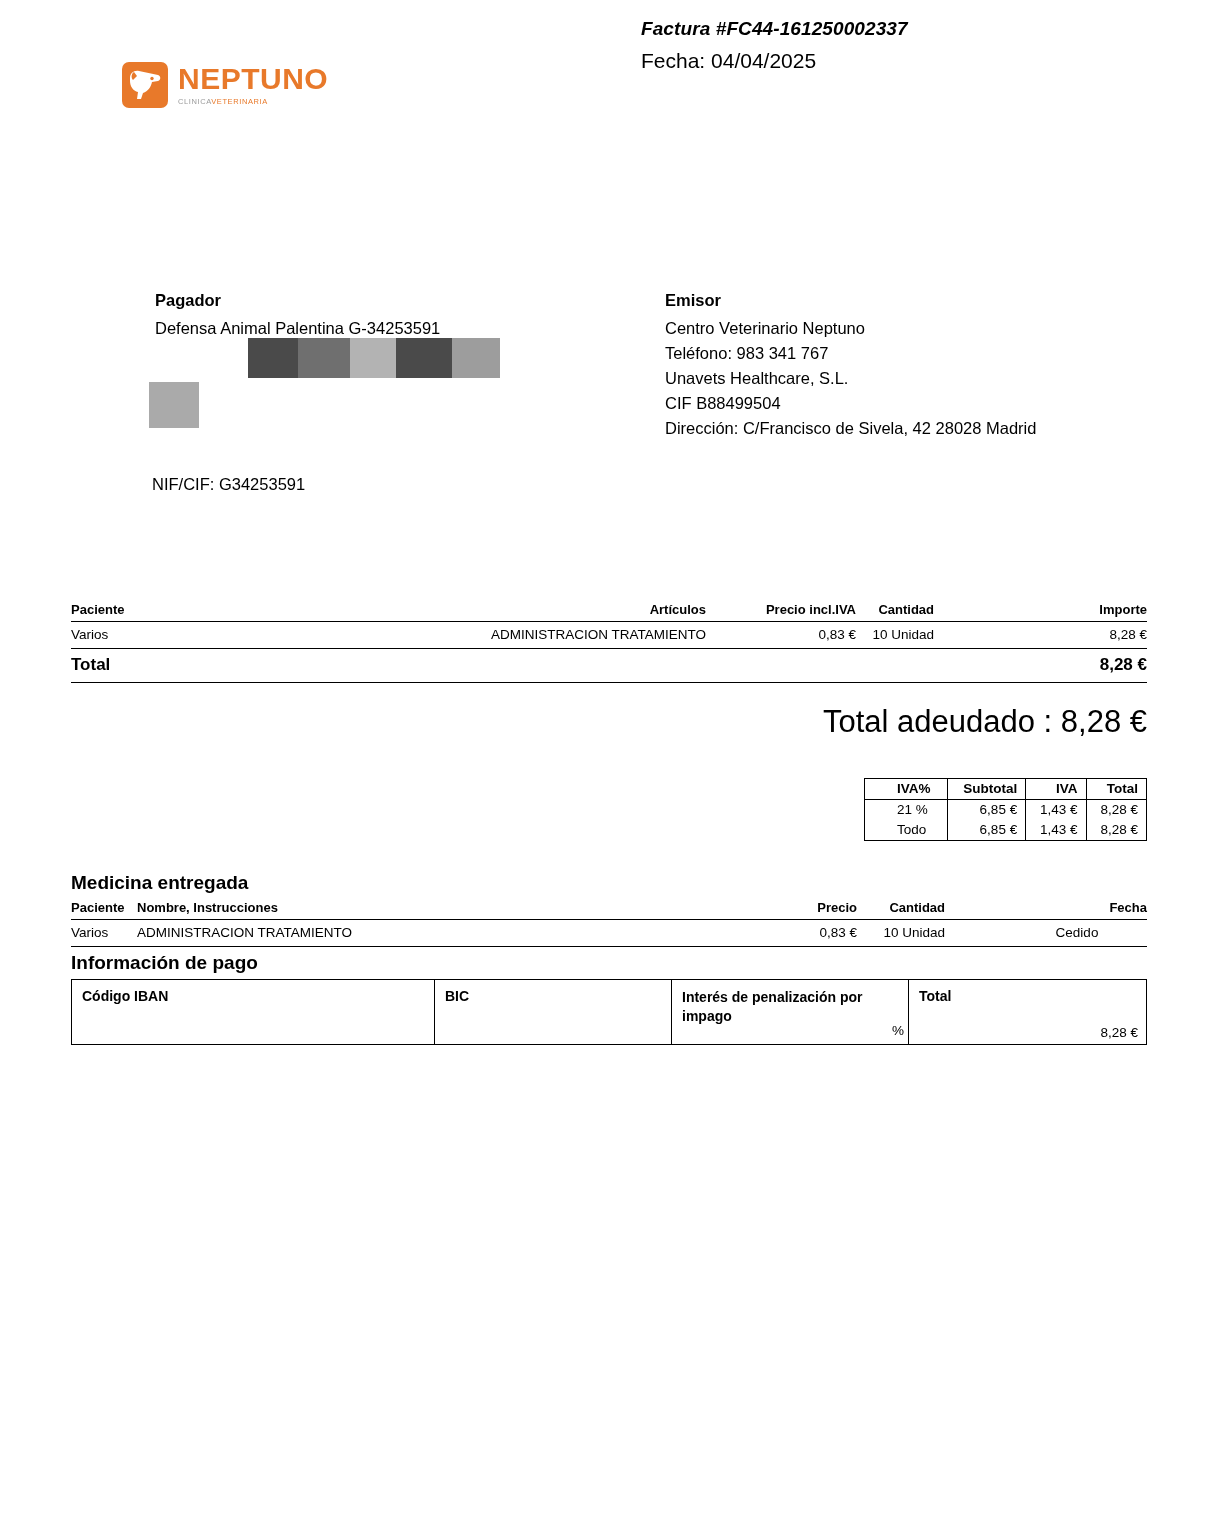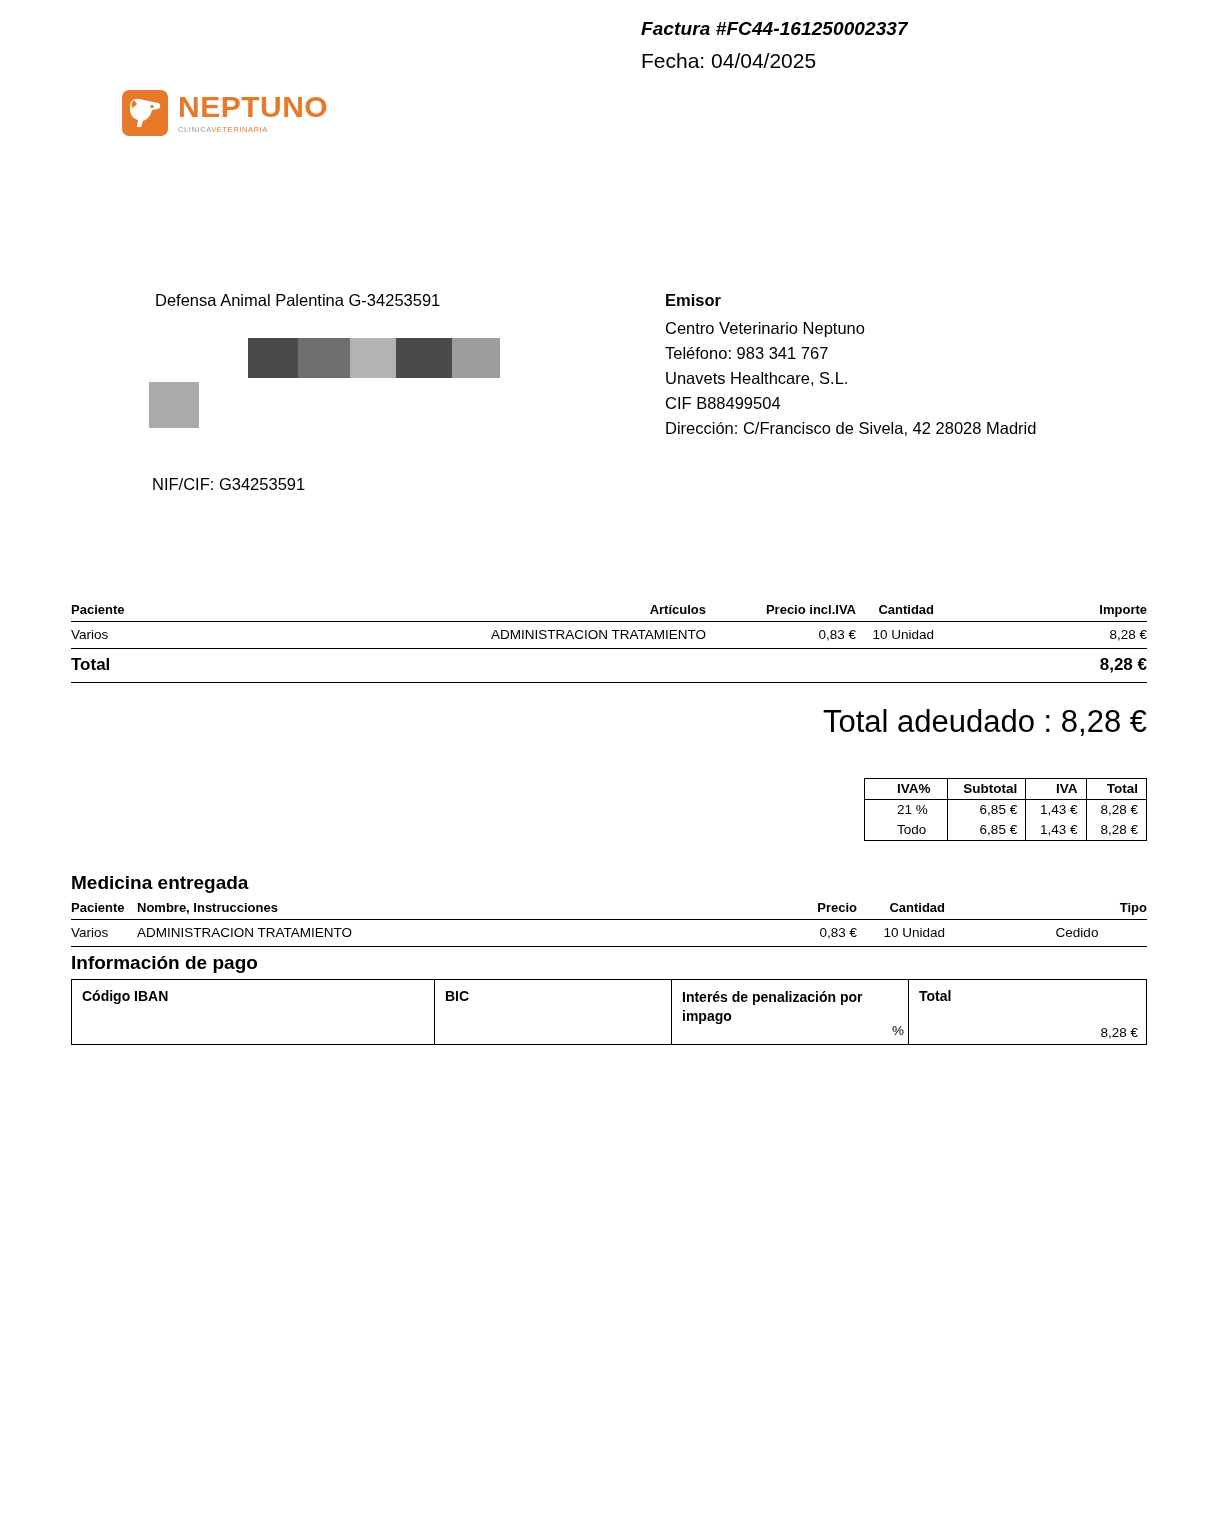--- a/index.html
+++ b/index.html
@@ -34,21 +34,20 @@
   }
 
   
   .logo-wrap {
     position: absolute;
     left: 122px;
     top: 62px;
     display: flex;
     align-items: center;
     gap: 10px;
-    margin-top: 28px;
   }
   .logo-mark {
     width: 46px;
     height: 46px;
     background: #e8792a;
     border-radius: 7px;
     position: relative;
     flex: 0 0 auto;
   }
   .logo-mark svg { position: absolute; left: 6px; top: 7px; }
@@ -257,20 +256,21 @@
   </div>
   <div class="logo-text">
     <div class="logo-name">NEPTUNO</div>
     <div class="logo-sub">
       <span class="c1">CLINICA</span><span class="c2">VETERINARIA</span>
     </div>
   </div>
 </div>
 
 <div class="party payer">
+  <div class="party-title">Pagador</div>
   <div>Defensa Animal Palentina G-34253591</div>
 </div>
 <div class="ghost-text">én, limón</div>
 <div class="redact r1"></div>
 <div class="redact r2"></div>
 <div class="redact r3"></div>
 <div class="redact r4"></div>
 <div class="redact r5"></div>
 <div class="redact r6"></div>
 <div class="nif-line">NIF/CIF: G34253591</div>
@@ -340,21 +340,21 @@
 </table>
 
 <div class="sec-title med">Medicina entregada</div>
 <table class="med-table">
   <thead>
     <tr>
       <th class="m-pac">Paciente</th>
       <th class="m-nom">Nombre, Instrucciones</th>
       <th class="m-pre" style="text-align:right">Precio</th>
       <th class="m-can" style="text-align:right">Cantidad</th>
-      <th class="m-tip" style="text-align:right">Tipo</th>
+      <th class="m-tip" style="text-align:right">Fecha</th>
     </tr>
   </thead>
   <tbody>
     <tr>
       <td class="m-pac">Varios</td>
       <td class="m-nom">ADMINISTRACION TRATAMIENTO</td>
       <td class="m-pre">0,83 €</td>
       <td class="m-can">10 Unidad</td>
       <td class="m-tip">Cedido</td>
     </tr>

